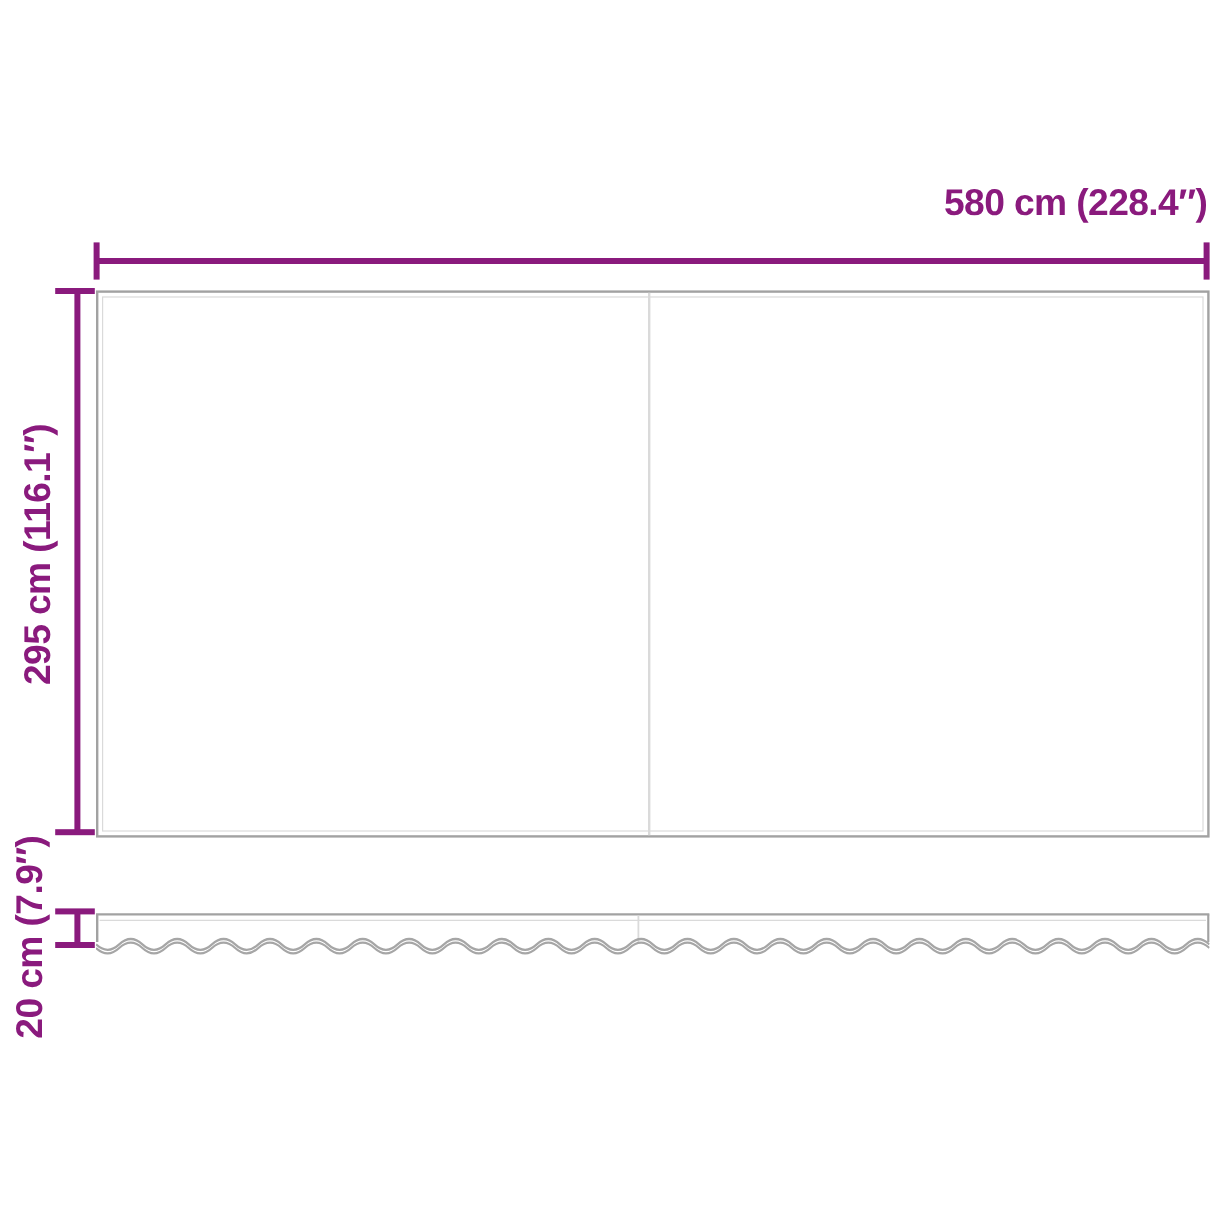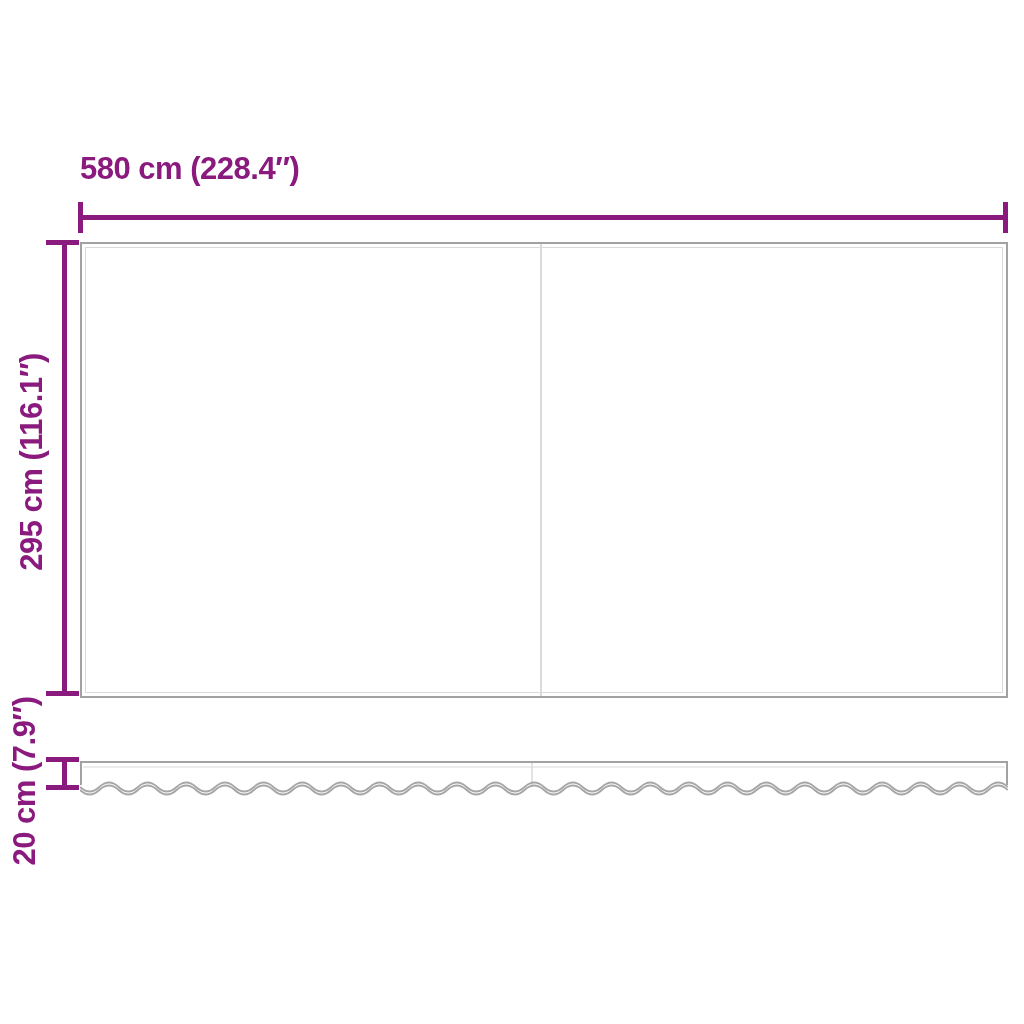--- a/index.html
+++ b/index.html
@@ -20,21 +20,21 @@
     color: #8A1A7D;
     font-size: 31px;
     font-weight: 700;
     letter-spacing: -0.5px;
     white-space: nowrap;
   }
   .dim-label.horizontal {
     left: 80px;
     width: 926px;
     top: 151px;
-    text-align: left;
+    text-align: right;
   }
   .dim-label.vertical {
     transform: translate(-50%, -50%) rotate(-90deg);
   }
   .dim-line, .dim-tick {
     position: absolute;
     background: #8A1A7D;
   }
   .panel {
     position: absolute;

